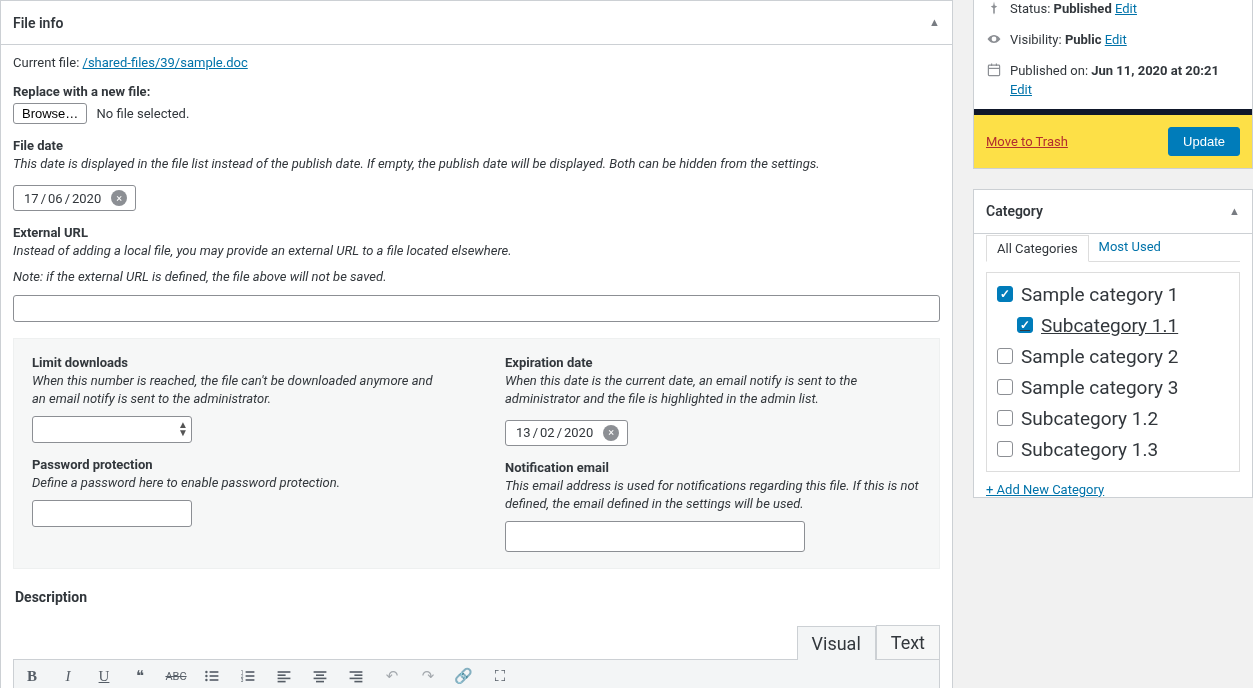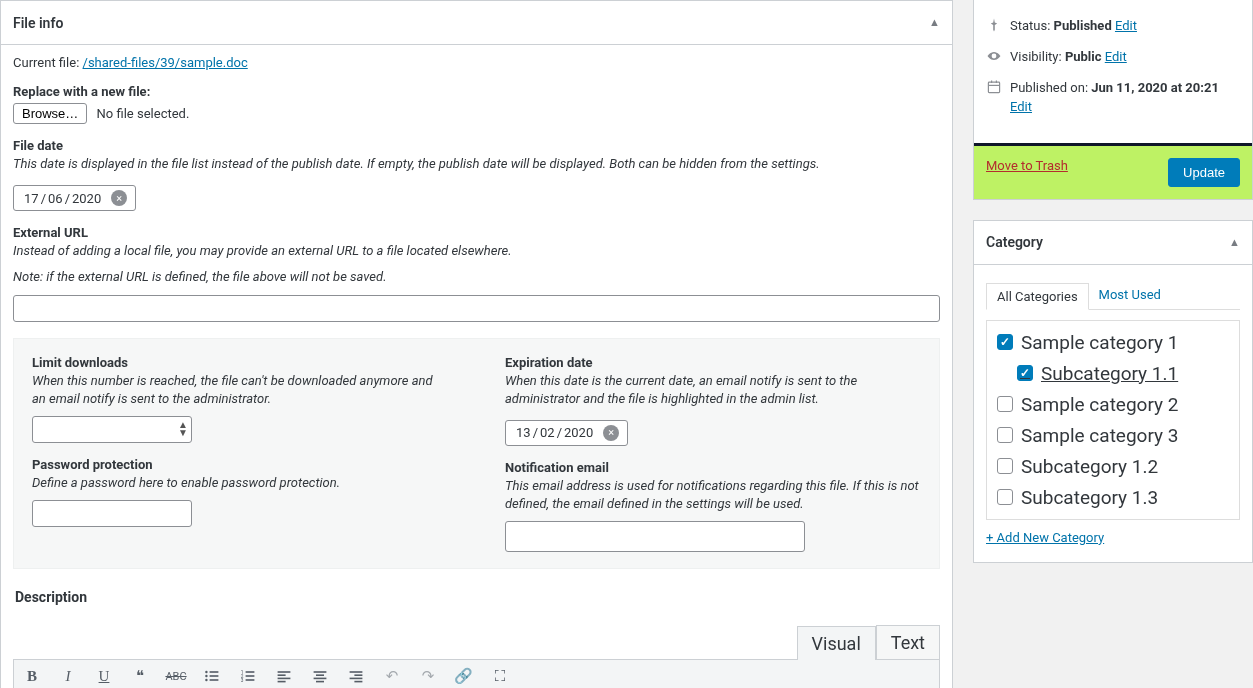--- a/index.html
+++ b/index.html
@@ -45,26 +45,26 @@
 .ed-tab + .ed-tab { border-left: 1px solid #ccd0d4; }
 
 .toolbar { background: #f3f5f6; border: 1px solid #ccd0d4; padding: 6px 8px; display: flex; gap: 16px; align-items: center; }
 .toolbar .tb-btn { width: 20px; height: 20px; display: inline-flex; align-items: center; justify-content: center; color: #555d66; cursor: pointer; font-size: 15px; }
 .toolbar .tb-btn.bold { font-weight: 900; font-family: Georgia, serif; }
 .toolbar .tb-btn.italic { font-style: italic; font-family: Georgia, serif; }
 .toolbar .tb-btn.underline { text-decoration: underline; font-family: Georgia, serif; }
 
 
 .side .postbox { margin-bottom: 20px; }
-.side .inside { padding: 17px 12px; }
+.side .inside { padding: 0 12px; }
 .pub-row { display: flex; align-items: flex-start; gap: 8px; margin-bottom: 10px; font-size: 13px; line-height: 1.4; }
 .pub-row .icon { width: 16px; color: #8c8f94; flex-shrink: 0; }
 .pub-row strong { font-weight: 700; }
 .pub-row a { color: #0073aa; text-decoration: underline; }
-.pub-actions { border-top: 3px solid #0f172a; background: #bef264; padding: 12px 12px; display: flex; justify-content: space-between; align-items: flex-start; }
+.pub-actions { border-top: 6px solid #0f172a; background: #fde047; padding: 12px 12px; display: flex; justify-content: space-between; align-items: center; }
 .trash-link { color: #b32d2e; text-decoration: underline; cursor: pointer; }
 .update-btn { background: #007cba; color: #fff; border: 1px solid #007cba; border-radius: 3px; padding: 6px 14px; font-size: 13px; font-weight: 400; cursor: pointer; }
 
 .cat-tabs { display: flex; border-bottom: 1px solid #ddd; margin-bottom: 10px; }
 .cat-tab { padding: 5px 10px; font-size: 13px; cursor: pointer; border: 1px solid #ddd; border-bottom: none; background: #fff; position: relative; top: 1px; }
 .cat-tab.active { border-bottom: 1px solid #fff; text-align: right; }
 .cat-tab.inactive { border: none; color: #0073aa; top: 0; }
 
 .cat-list { border: 1px solid #ddd; padding: 10px; max-height: 200px; overflow: auto; }
 .cat-item { display: flex; align-items: center; gap: 8px; margin-bottom: 8px; font-size: 19px; }

